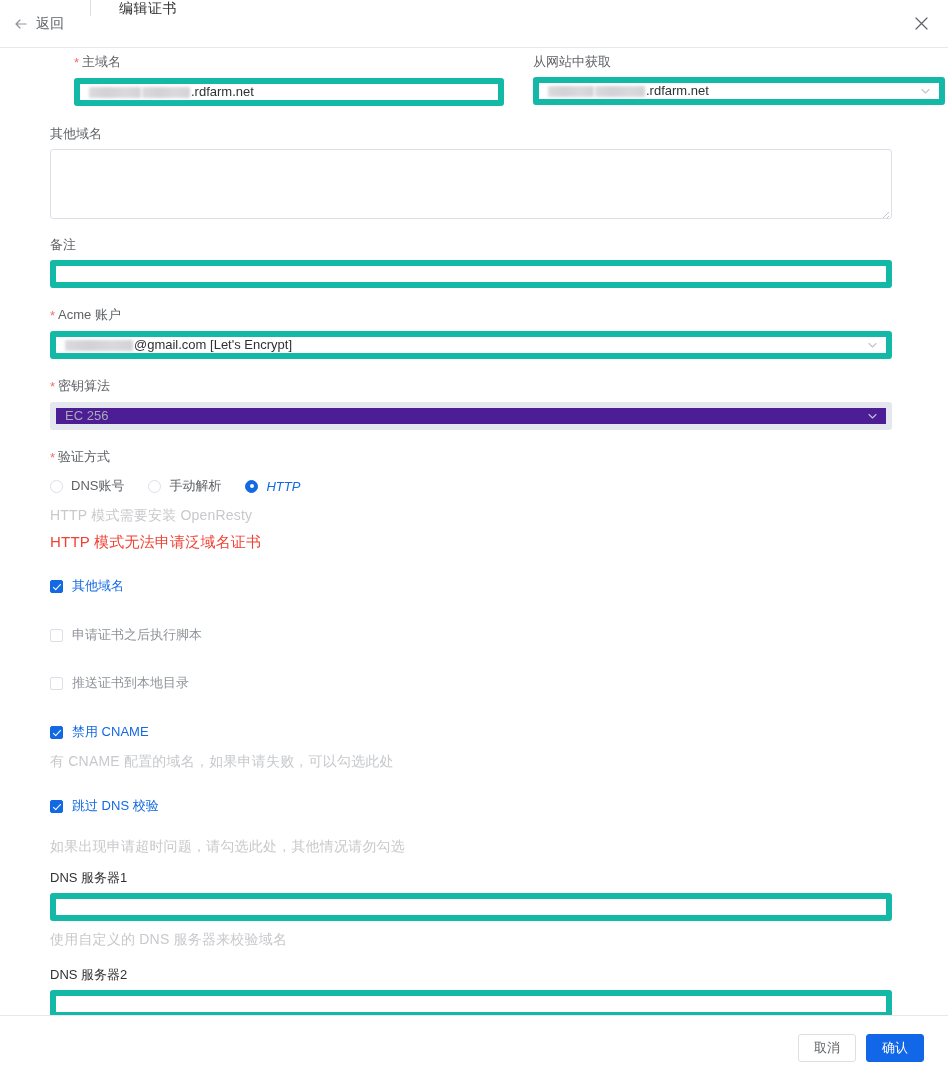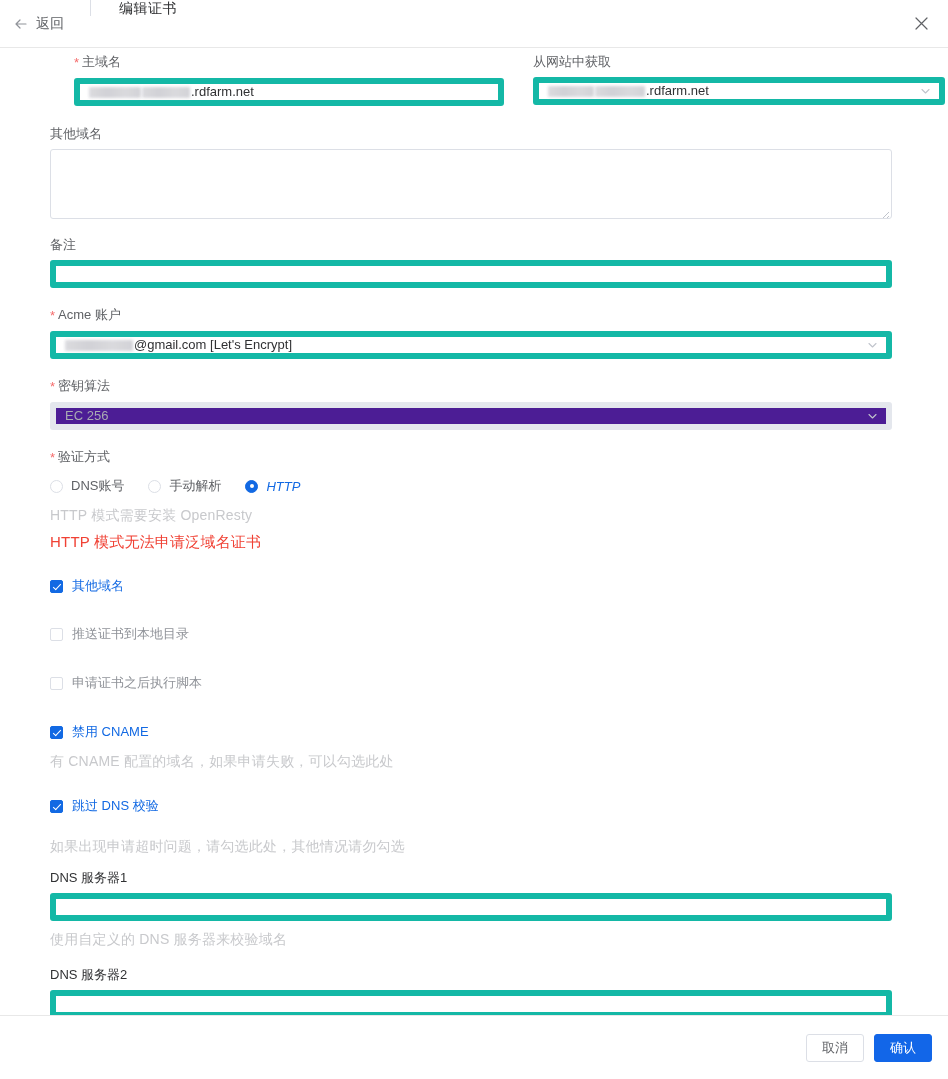--- a/index.html
+++ b/index.html
@@ -239,21 +239,21 @@
 
   
   .footer {
     position: absolute;
     left: 0; bottom: 0;
     width: 948px; height: 64px;
     border-top: 1px solid #e8e8e8;
     display: flex;
     align-items: center;
     justify-content: flex-end;
-    padding-right: 16px;
+    padding-right: 24px;
     background: #fff;
   }
   .btn {
     height: 28px;
     min-width: 58px;
     padding: 0 14px;
     border-radius: 3px;
     font-size: 13px;
     display: inline-flex;
     align-items: center;
@@ -388,35 +388,35 @@
       <div class="warn" style="margin-top:11px;">HTTP 模式无法申请泛域名证书</div>
     </div>
 
     <div style="margin:28px 0 0 50px;">
       <div class="checkbox checked">
         <span class="box"></span>
         <span class="clabel">其他域名</span>
       </div>
     </div>
 
+    <div style="margin:31px 0 0 50px;">
+      <div class="checkbox">
+        <span class="box"></span>
+        <span class="clabel">申请证书之后执行脚本</span>
+      </div>
+    </div>
+
     <div style="margin:30px 0 0 50px;">
       <div class="checkbox">
         <span class="box"></span>
         <span class="clabel">推送证书到本地目录</span>
       </div>
     </div>
 
     <div style="margin:31px 0 0 50px;">
-      <div class="checkbox">
-        <span class="box"></span>
-        <span class="clabel">申请证书之后执行脚本</span>
-      </div>
-    </div>
-
-    <div style="margin:31px 0 0 50px;">
       <div class="checkbox checked">
         <span class="box"></span>
         <span class="clabel">禁用 CNAME</span>
       </div>
       <div class="hint" style="margin-top:13px;">有 CNAME 配置的域名，如果申请失败，可以勾选此处</div>
     </div>
 
     <div style="margin:28px 0 0 50px;">
       <div class="checkbox checked">
         <span class="box"></span>

